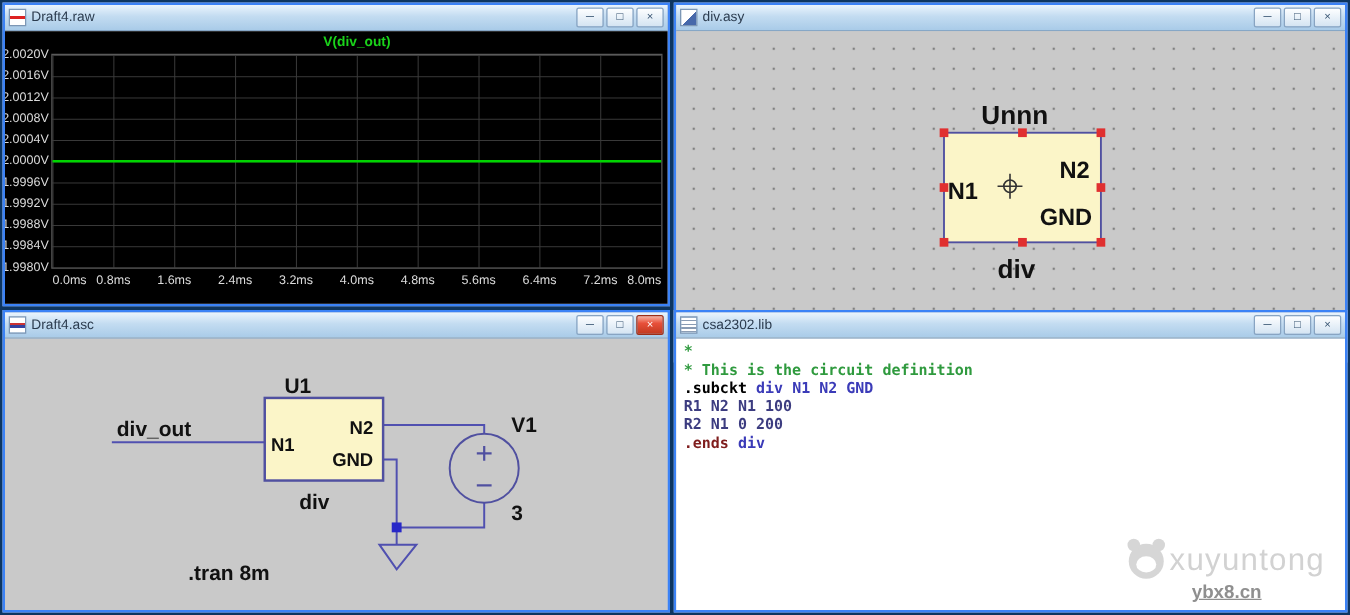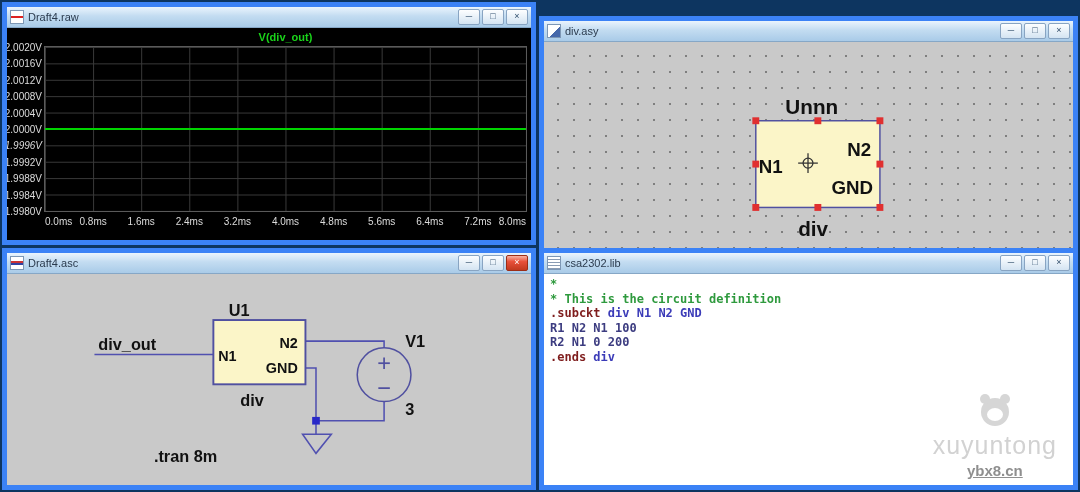--- a/index.html
+++ b/index.html
@@ -1,21 +1,21 @@
 <!DOCTYPE html>
 <html><head>
 <meta charset="utf-8">
 <style>
   html,body{margin:0;padding:0;background:#222;}
   .screen{position:relative;width:1080px;height:492px;background:#0d3560;overflow:hidden;
           font-family:"Liberation Sans",sans-serif;}
-  .window{position:absolute;border:5px solid #3b82f6;box-sizing:border-box;display:flex;
+  .window{position:absolute;border:2px solid #3b82f6;box-sizing:border-box;display:flex;
           flex-direction:column;background:#c9c9c9;}
   .win-raw{left:2px;top:2px;width:534px;height:243px;}
-  .win-asy{left:539px;top:16px;width:539px;height:288px;}
+  .win-asy{left:539px;top:2px;width:539px;height:288px;}
   .win-asc{left:2px;top:248px;width:534px;height:242px;}
   .win-lib{left:539px;top:248px;width:539px;height:242px;}
 
   .titlebar{height:20px;flex:0 0 20px;display:flex;align-items:center;gap:4px;padding:0 3px;
             background:linear-gradient(#eaf4fd,#c3dcf1 45%,#a9cbe8);border-bottom:1px solid #86a7c6;
             font-size:11px;color:#2b3b4e;}
   .tb-title{white-space:nowrap;}
   .tb-icon{width:12px;height:12px;border:1px solid #7d97b5;background:#fff;flex:0 0 12px;}
   .icon-raw{background:linear-gradient(#fff 42%,#d22 42%,#d22 58%,#fff 58%);}
   .icon-asy{background:linear-gradient(135deg,#fff 55%,#4668aa 55%);}
@@ -63,21 +63,21 @@
   .sch-big{font-family:"Liberation Sans",sans-serif;font-size:17px;font-weight:bold;fill:#111;}
   .sch-pin{font-family:"Liberation Sans",sans-serif;font-size:15px;font-weight:bold;fill:#111;}
 
   
   .client-code{background:#fff;}
   .code{position:absolute;inset:0;padding:3px 0 0 6px;font-family:"DejaVu Sans Mono",monospace;
         font-size:12px;line-height:14.5px;font-weight:bold;}
   .code-line span{white-space:pre;}
 
   .watermark{position:absolute;right:16px;bottom:6px;text-align:center;}
-  .wm-row{display:flex;align-items:center;gap:5px;flex-direction:column;}
+  .wm-row{display:flex;align-items:center;gap:5px;}
   .wm-logo{width:28px;height:28px;border-radius:50%;background:#d6d6d6;position:relative;flex:0 0 28px;}
   .wm-logo::before,.wm-logo::after{content:"";position:absolute;width:10px;height:10px;border-radius:50%;
         background:#d6d6d6;top:-4px;}
   .wm-logo::before{left:-1px;} .wm-logo::after{right:-1px;}
   .wm-face{position:absolute;left:6px;top:10px;width:16px;height:13px;border-radius:50%;background:#fff;}
   .wm-name{font-size:25px;color:#d2d2d2;letter-spacing:1px;}
   .wm-site{margin-top:2px;font-size:15px;font-weight:bold;color:#8f8f8f;text-decoration:underline;}
 </style>
 </head>
 <body>
@@ -97,21 +97,21 @@
     <div class="client client-plot">
       <div class="plot-title">V(div_out)</div>
       <div class="plot-region" id="plot-region">
         <div class="trace" id="trace" style="background: rgb(0, 212, 0);"></div>
       <span class="ylab" style="top: 0%;">2.0020V</span>
           <span class="ylab" style="top: 10%;">2.0016V</span>
           <span class="ylab" style="top: 20%;">2.0012V</span>
           <span class="ylab" style="top: 30%;">2.0008V</span>
           <span class="ylab" style="top: 40%;">2.0004V</span>
           <span class="ylab" style="top: 50%;">2.0000V</span>
-          <span class="ylab" style="top: 60%; font-style: italic;">1.9996V</span>
+          <span class="ylab" style="top: 60%;">1.9996V</span>
           <span class="ylab" style="top: 70%; margin-left: 48px;">1.9992V</span>
           <span class="ylab" style="top: 80%;">1.9988V</span>
           <span class="ylab" style="top: 90%;">1.9984V</span>
           <span class="ylab" style="top: 100%;">1.9980V</span>
           <span class="xlab" style="left: 0%; transform: translateX(0px);">0.0ms</span>
           <span class="xlab" style="left: 10%;">0.8ms</span>
           <span class="xlab" style="left: 20%;">1.6ms</span>
           <span class="xlab" style="left: 30%;">2.4ms</span>
           <span class="xlab" style="left: 40%;">3.2ms</span>
           <span class="xlab" style="left: 50%; text-align: right;">4.0ms</span>
@@ -211,21 +211,21 @@
       <span class="win-btns">
         <span class="win-btn">─</span>
         <span class="win-btn">□</span>
         <span class="win-btn">×</span>
       </span>
     </div>
     <div class="client client-code">
       <div class="code" id="code-lines">
           <div class="code-line"><span style="color: rgb(47, 154, 62);">*</span></div>
           <div class="code-line"><span style="color: rgb(47, 154, 62);">* This is the circuit definition</span></div>
-          <div class="code-line"><span style="color: #7f1d1d;">.subckt</span><span style="color: rgb(59, 59, 184);"> div N1 N2 GND</span></div>
+          <div class="code-line"><span style="color: #000000;">.subckt</span><span style="color: rgb(59, 59, 184);"> div N1 N2 GND</span></div>
           <div class="code-line"><span style="color: rgb(60, 60, 128);">R1 N2 N1 100</span></div>
           <div class="code-line"><span style="color: rgb(60, 60, 128);">R2 N1 0 200</span></div>
           <div class="code-line"><span style="color: #7f1d1d;">.ends</span><span style="color: rgb(59, 59, 184);"> div</span></div>
         </div>
       <div class="watermark">
         <div class="wm-row">
           <span class="wm-logo">
               <span class="wm-face"></span>
             </span>
           <span class="wm-name">xuyuntong</span>

